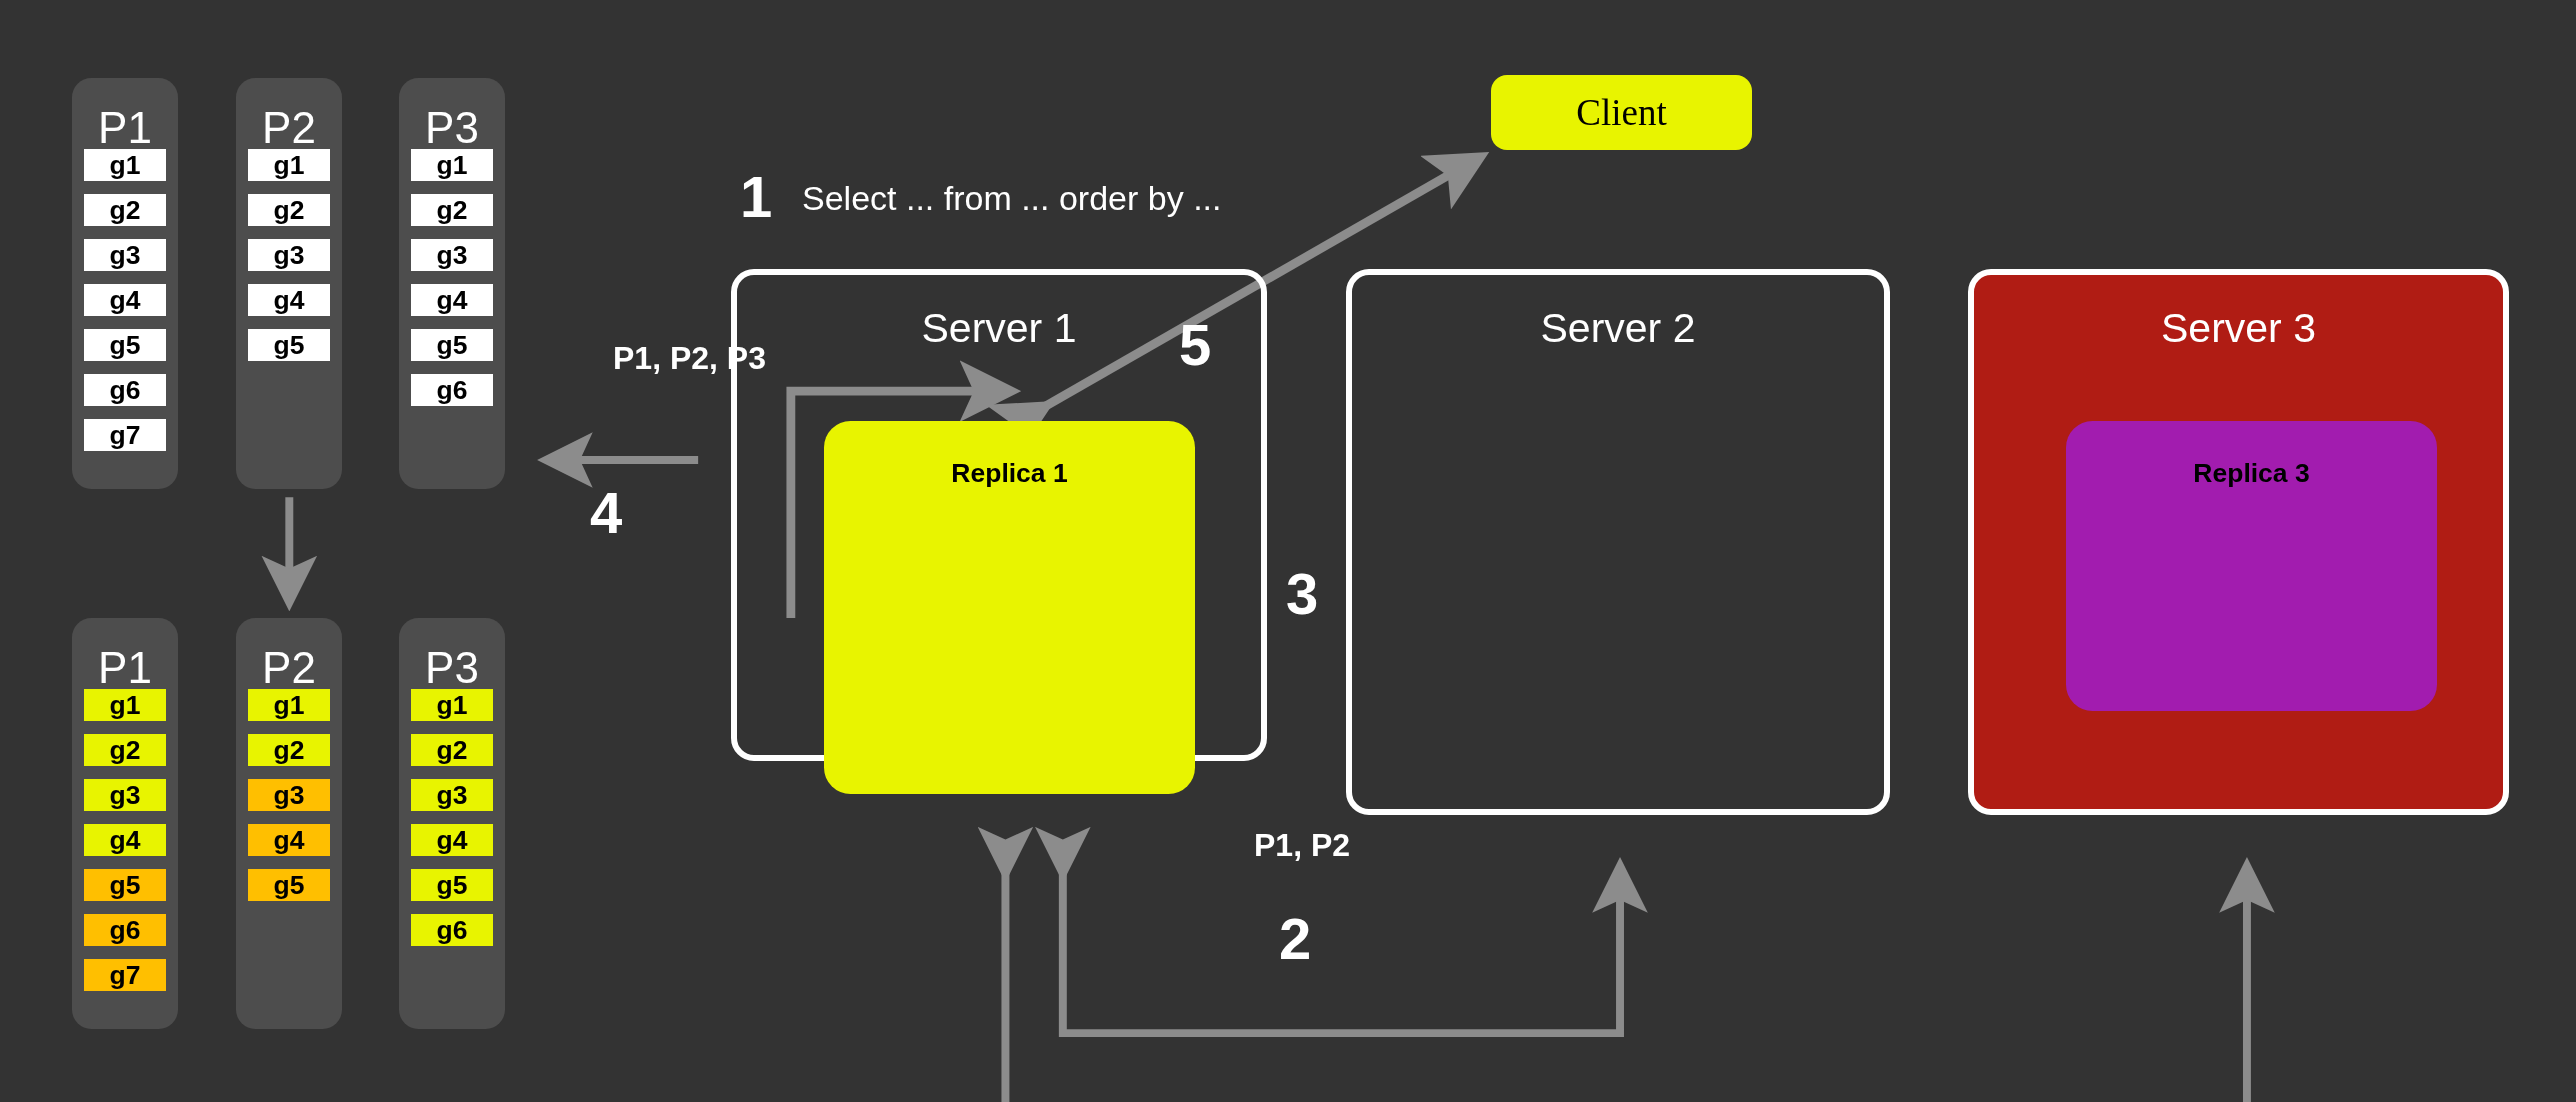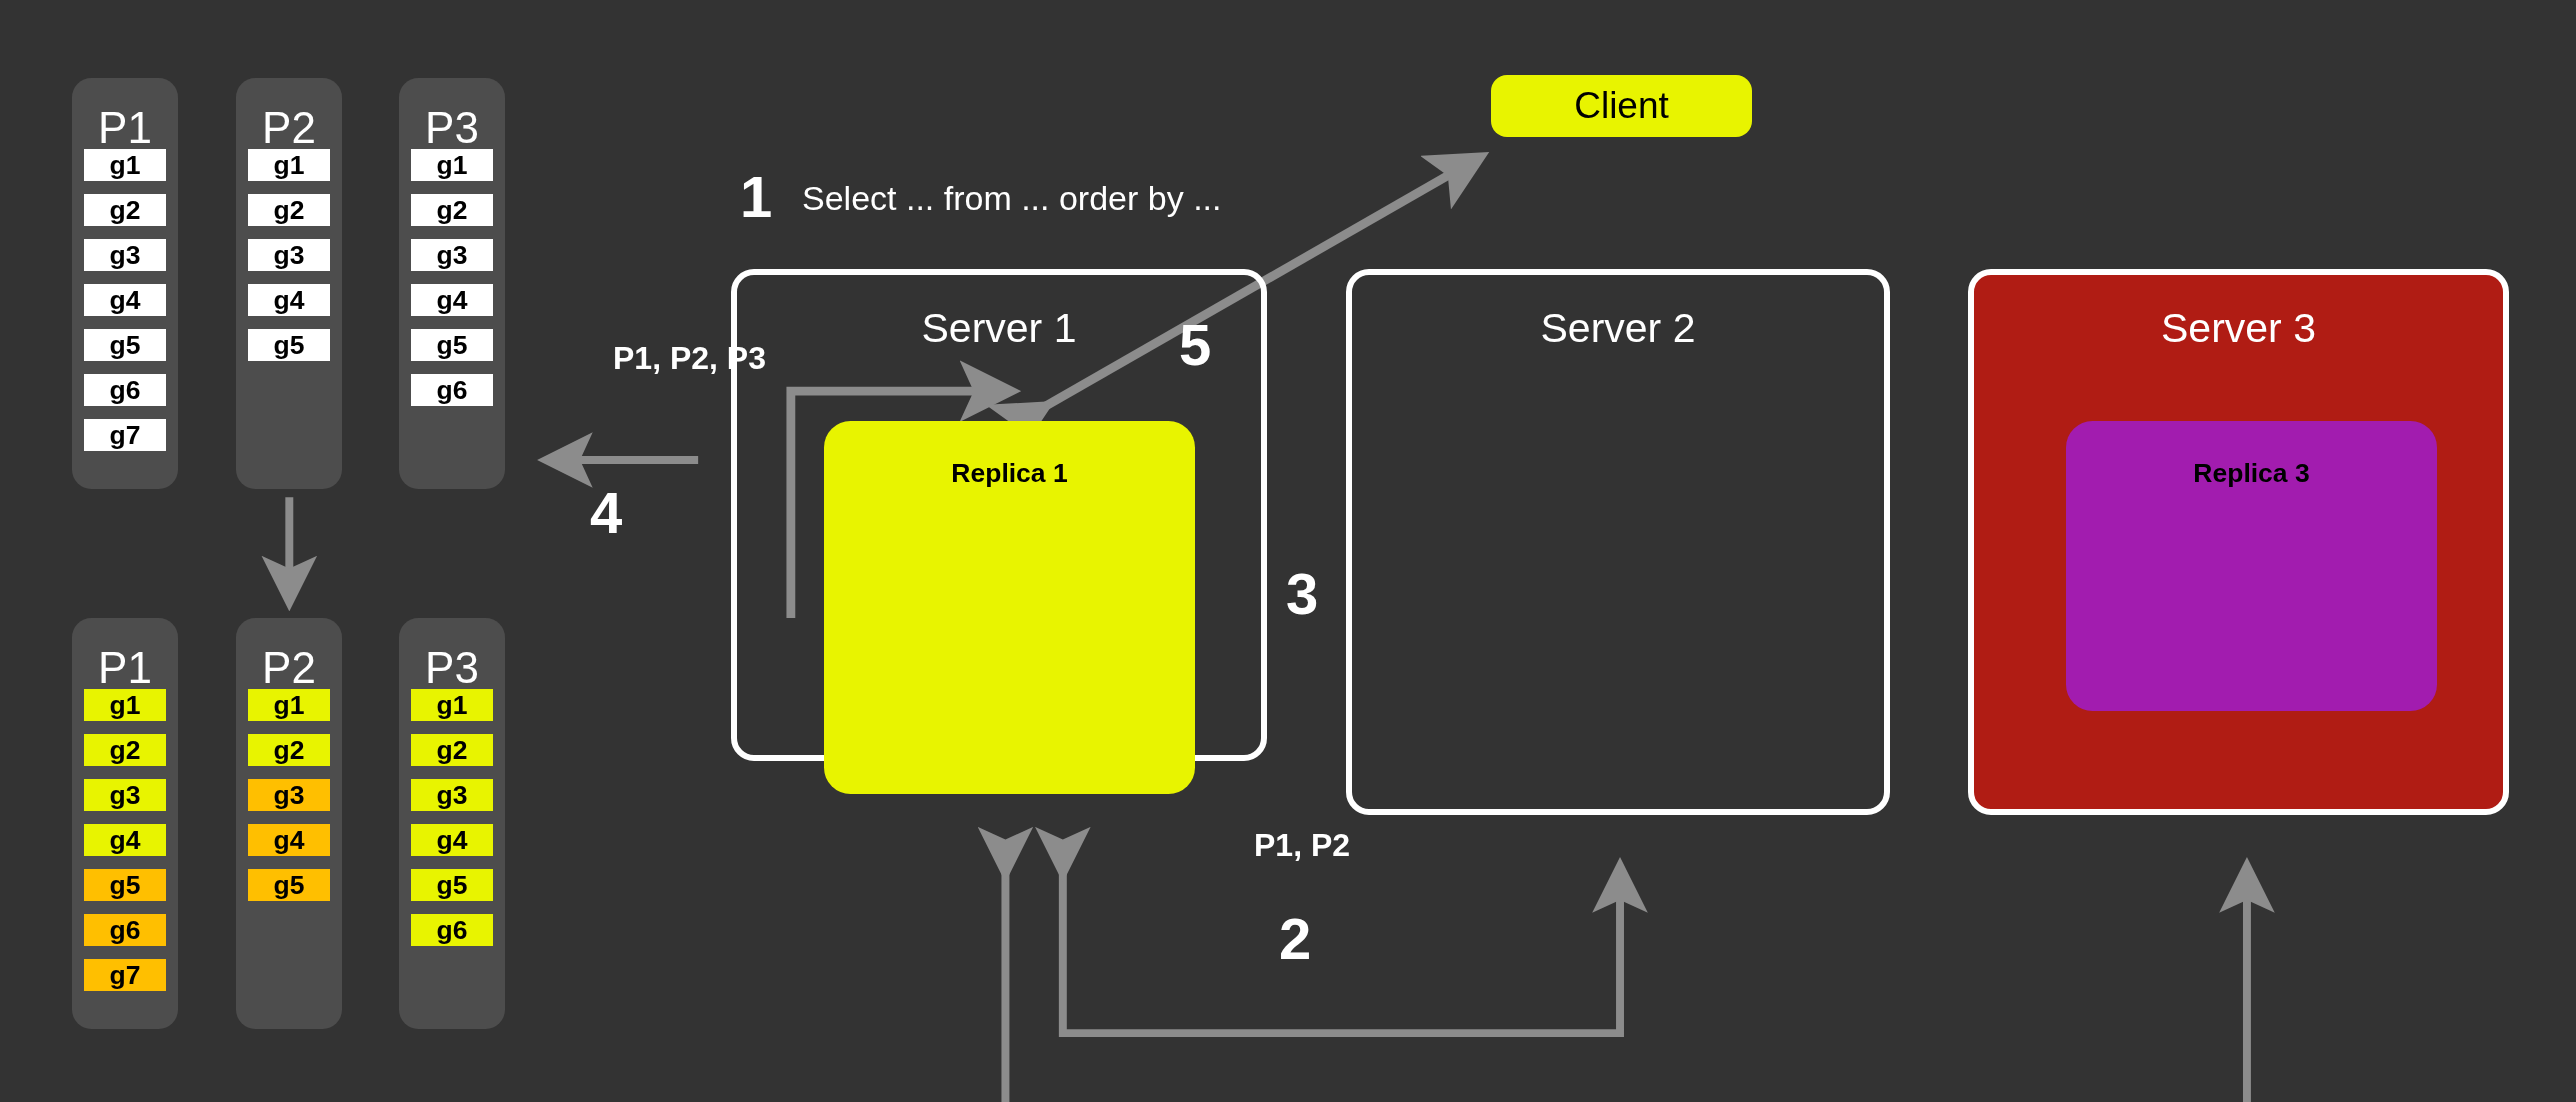--- a/index.html
+++ b/index.html
@@ -221,21 +221,21 @@
   <div class="pcol" style="left:399px; top:618px; width:106px; height:411px;">
     <div class="pcol-title">P3</div>
     <div class="gbox" style="top:71px;  background:#e8f400;">g1</div>
     <div class="gbox" style="top:116px; background:#e8f400;">g2</div>
     <div class="gbox" style="top:161px; background:#e8f400;">g3</div>
     <div class="gbox" style="top:206px; background:#e8f400;">g4</div>
     <div class="gbox" style="top:251px; background:#e8f400;">g5</div>
     <div class="gbox" style="top:296px; background:#e8f400;">g6</div>
   </div>
 
-  <div class="client" style="left:1491px; top:75px; width:261px; height:62px; background:#e8f400;">
+  <div class="client" style="left:1491px; top:75px; width:261px; height:75px; background:#e8f400;font-family:Liberation Serif, serif;">
     <span>Client</span>
   </div>
 
   <div class="server" style="left:731px; top:269px; width:536px; height:492px; background:transparent;">
     <div class="server-title">Server 1</div>
     <div class="replica" style="left:75px; top:146px; width:371px; height:373px; background:#e8f400;">
       <div class="replica-label">Replica 1</div>
     </div>
   </div>
 

